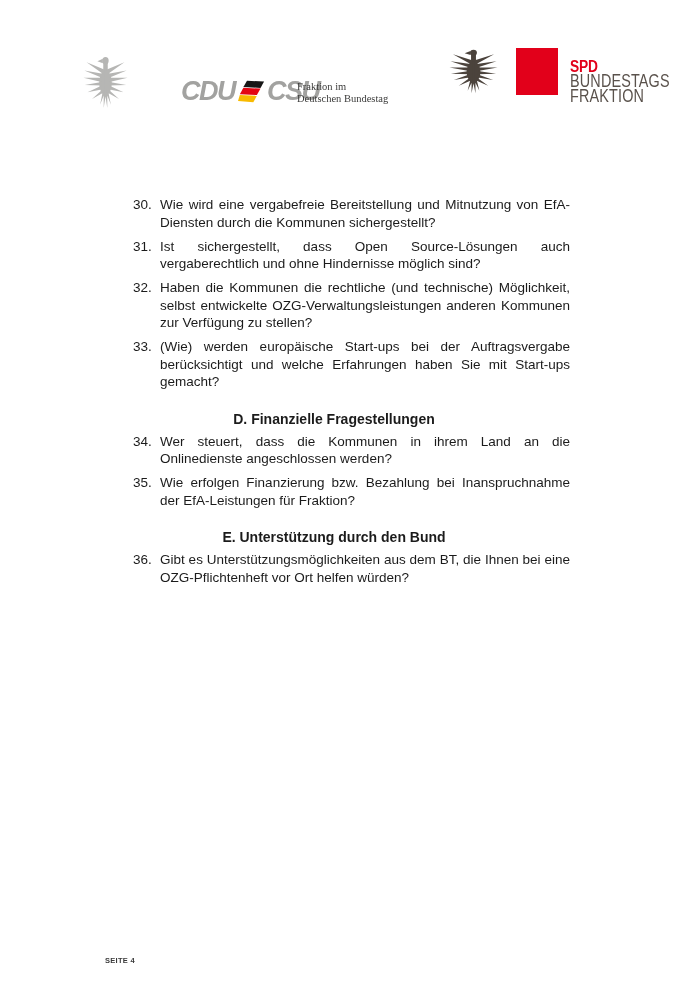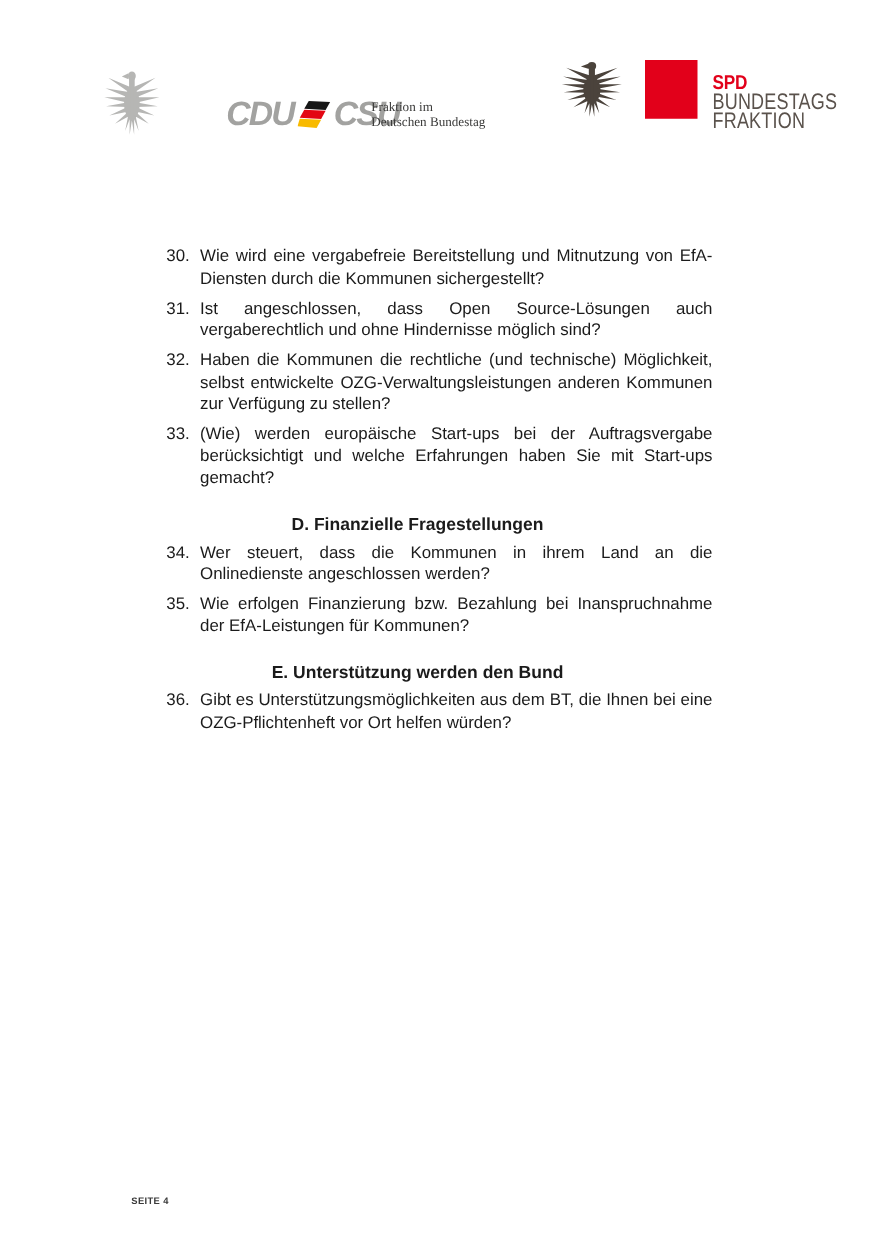--- a/index.html
+++ b/index.html
@@ -135,43 +135,43 @@
   </header>
 
   <main class="doc-body">
 
     <div class="q-item">
       <span class="q-num">30.</span>
       <span class="q-text">Wie wird eine vergabefreie Bereitstellung und Mitnutzung von EfA-Diensten durch die Kommunen sichergestellt?</span>
     </div>
     <div class="q-item">
       <span class="q-num">31.</span>
-      <span class="q-text">Ist angeschlossen, dass Open Source-Lösungen auch vergaberechtlich und ohne Hindernisse möglich sind?</span>
+      <span class="q-text">Ist sichergestellt, dass Open Source-Lösungen auch vergaberechtlich und ohne Hindernisse möglich sind?</span>
     </div>
     <div class="q-item">
       <span class="q-num">32.</span>
       <span class="q-text">Haben die Kommunen die rechtliche (und technische) Möglichkeit, selbst entwickelte OZG-Verwaltungsleistungen anderen Kommunen zur Verfügung zu stellen?</span>
     </div>
     <div class="q-item">
       <span class="q-num">33.</span>
       <span class="q-text">(Wie) werden europäische Start-ups bei der Auftragsvergabe berücksichtigt und welche Erfahrungen haben Sie mit Start-ups gemacht?</span>
     </div>
 
     <h2 class="section-heading">D. Finanzielle Fragestellungen</h2>
 
     <div class="q-item">
       <span class="q-num">34.</span>
       <span class="q-text">Wer steuert, dass die Kommunen in ihrem Land an die Onlinedienste angeschlossen werden?</span>
     </div>
     <div class="q-item">
       <span class="q-num">35.</span>
-      <span class="q-text">Wie erfolgen Finanzierung bzw. Bezahlung bei Inanspruchnahme der EfA-Leistungen für Kommunen?</span>
+      <span class="q-text">Wie erfolgen Finanzierung bzw. Bezahlung bei Inanspruchnahme der EfA-Leistungen für Fraktion?</span>
     </div>
 
-    <h2 class="section-heading">E. Unterstützung werden den Bund</h2>
+    <h2 class="section-heading">E. Unterstützung durch den Bund</h2>
 
     <div class="q-item">
       <span class="q-num">36.</span>
       <span class="q-text">Gibt es Unterstützungsmöglichkeiten aus dem BT, die Ihnen bei eine OZG-Pflichtenheft vor Ort helfen würden?</span>
     </div>
 
   </main>
 
   <footer class="page-footer">
     <span>SEITE 4</span>

